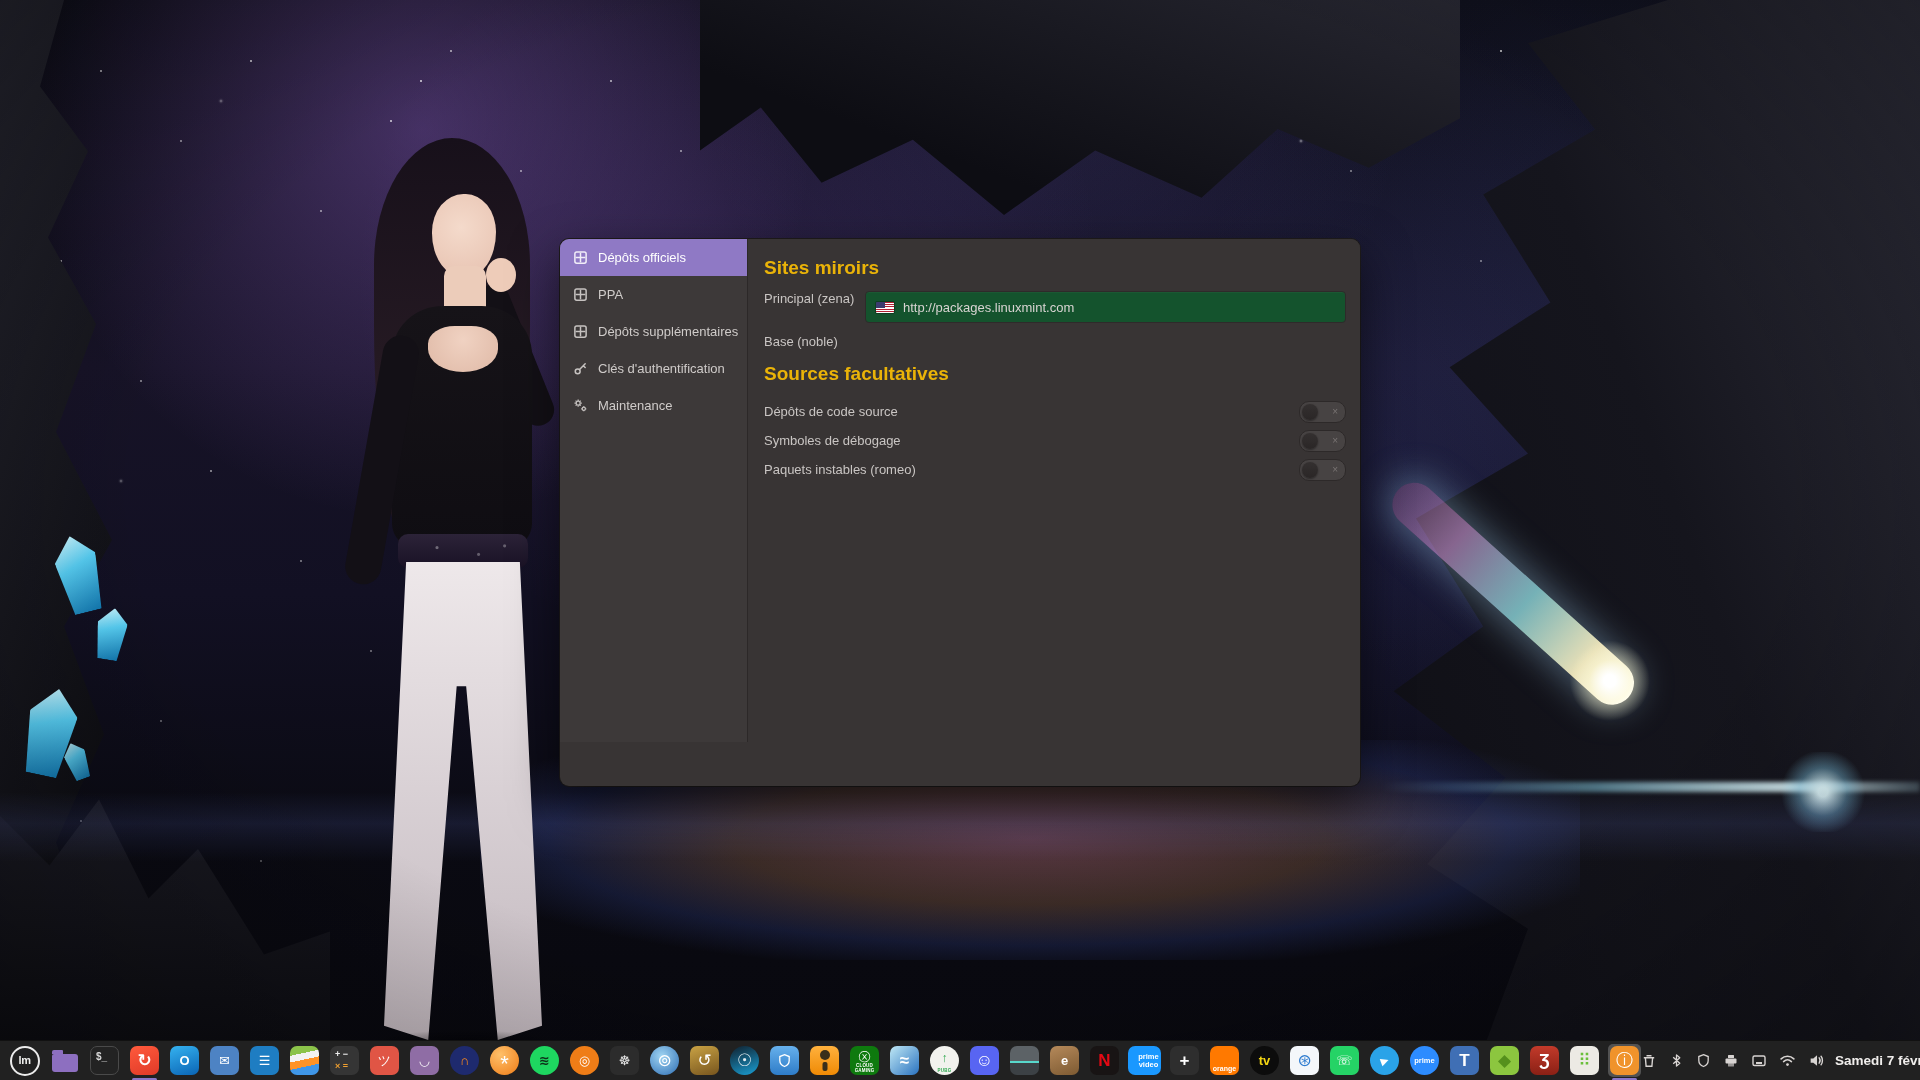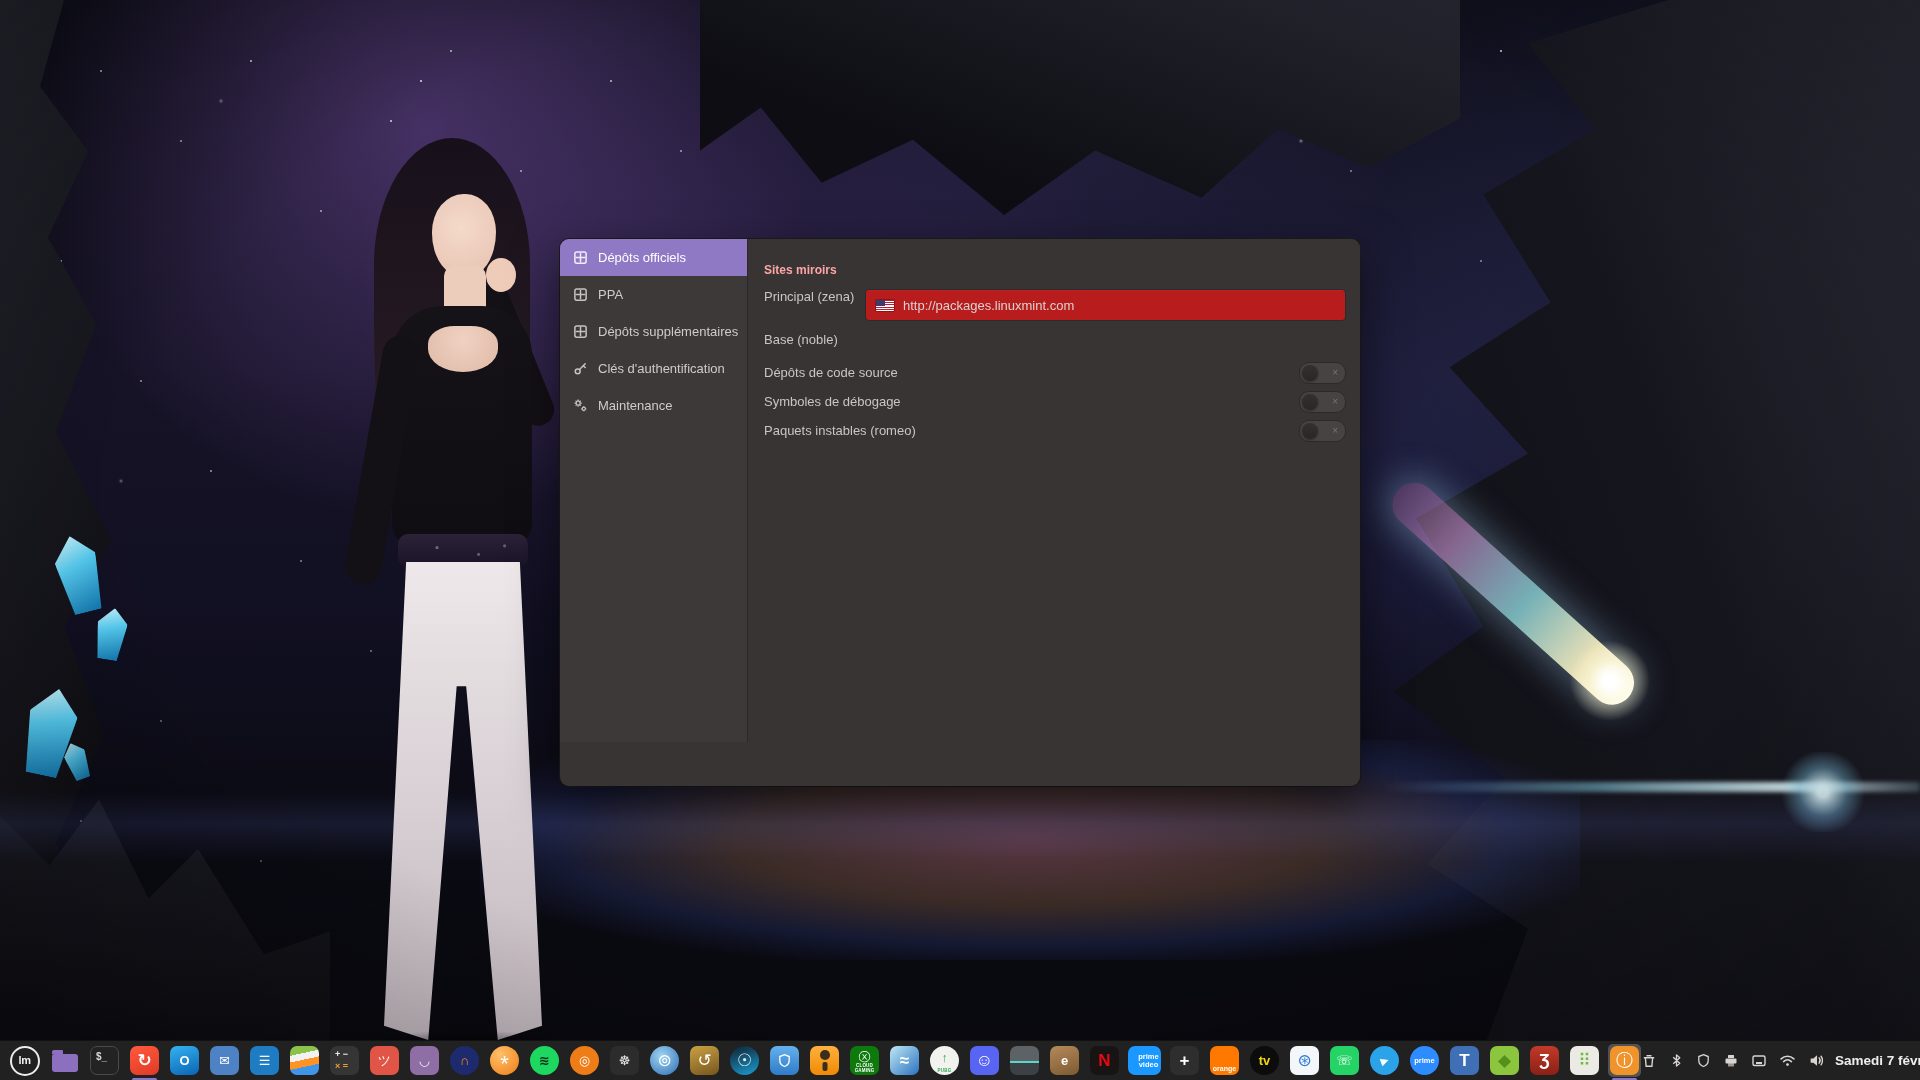--- a/index.html
+++ b/index.html
@@ -96,24 +96,24 @@
   .controls{margin-left:auto;display:flex;align-items:center;gap:10px;padding-right:13px;position:relative;}
   .ctl{width:24px;height:24px;display:flex;align-items:center;justify-content:center;color:#aaa5a2;cursor:default;}
   .ctl.close{background:#8f7bc9;border-radius:50%;width:21px;height:21px;color:#352e4a;}
   .winbody{display:flex;height:503px;}
   .sidebar{width:187px;background:#3d3939;border-right:1px solid #2c2828;padding-top:0;}
   .side-item{height:37px;display:flex;align-items:center;gap:10px;padding-left:13px;color:#cfcbc9;font-size:13px;}
   .side-item .ic{display:flex;color:#c6c2c0;}
   .side-item.sel{background:#8f79c5;color:#fff;}
   .side-item.sel .ic{color:#f1edf8;}
   .main{flex:1;position:relative;background:#383434;padding:12px 14px 0 16px;}
-  .section-title{font-size:12px;font-weight:bold;color:#fca5a5;margin:12px 0 12px 0;}
+  .section-title{font-size:19px;font-weight:bold;color:#eab308;margin:6px 0 12px 0;}
   .mirror-row{display:flex;align-items:flex-start;margin-bottom:11px;}
   .mirror-row .lbl{width:101px;font-size:13px;color:#c9c5c3;flex:none;}
-  .field{flex:1;height:30px;background:#b91c1c;border:1px solid #2e2a2a;border-radius:4px;
+  .field{flex:1;height:30px;background:#14532d;border:1px solid #2e2a2a;border-radius:4px;
     display:flex;align-items:center;gap:9px;padding:0 10px;box-shadow:inset 0 1px 0 rgba(255,255,255,.03);}
   .field .val{font-size:13px;color:#d8d4d2;}
   .flag{width:18px;height:11px;border-radius:1px;flex:none;box-shadow:0 0 0 1px rgba(0,0,0,.25);}
   .flag-us{background:linear-gradient(#3c3b6e,#3c3b6e) 0 0/9px 6px no-repeat,
     repeating-linear-gradient(180deg,#b22234 0 1.1px,#fff 1.1px 2.2px);}
   .flag-uk{background:
     linear-gradient(#c8102e,#c8102e) center/100% 3px no-repeat,
     linear-gradient(#c8102e,#c8102e) center/4px 100% no-repeat,
     linear-gradient(#fff,#fff) center/100% 5px no-repeat,
     linear-gradient(#fff,#fff) center/7px 100% no-repeat,
@@ -266,20 +266,21 @@
             <div class="lbl">Principal (zena)</div>
             <div class="field">
               <span class="flag flag-us"></span>
               <span class="val">http://packages.linuxmint.com</span>
             </div>
           </div>
           <div class="mirror-row">
             <div class="lbl">Base (noble)</div>
           </div>
         </div>
+      <div class="section-title" style="margin-top:14px">Sources facultatives</div>
       <div id="optionals">
           <div class="opt-row">
             <div class="lbl">Dépôts de code source</div>
             <div class="toggle">
               <div class="knob"></div>
               <span class="off-x">×</span>
             </div>
           </div>
           <div class="opt-row">
             <div class="lbl">Symboles de débogage</div>

